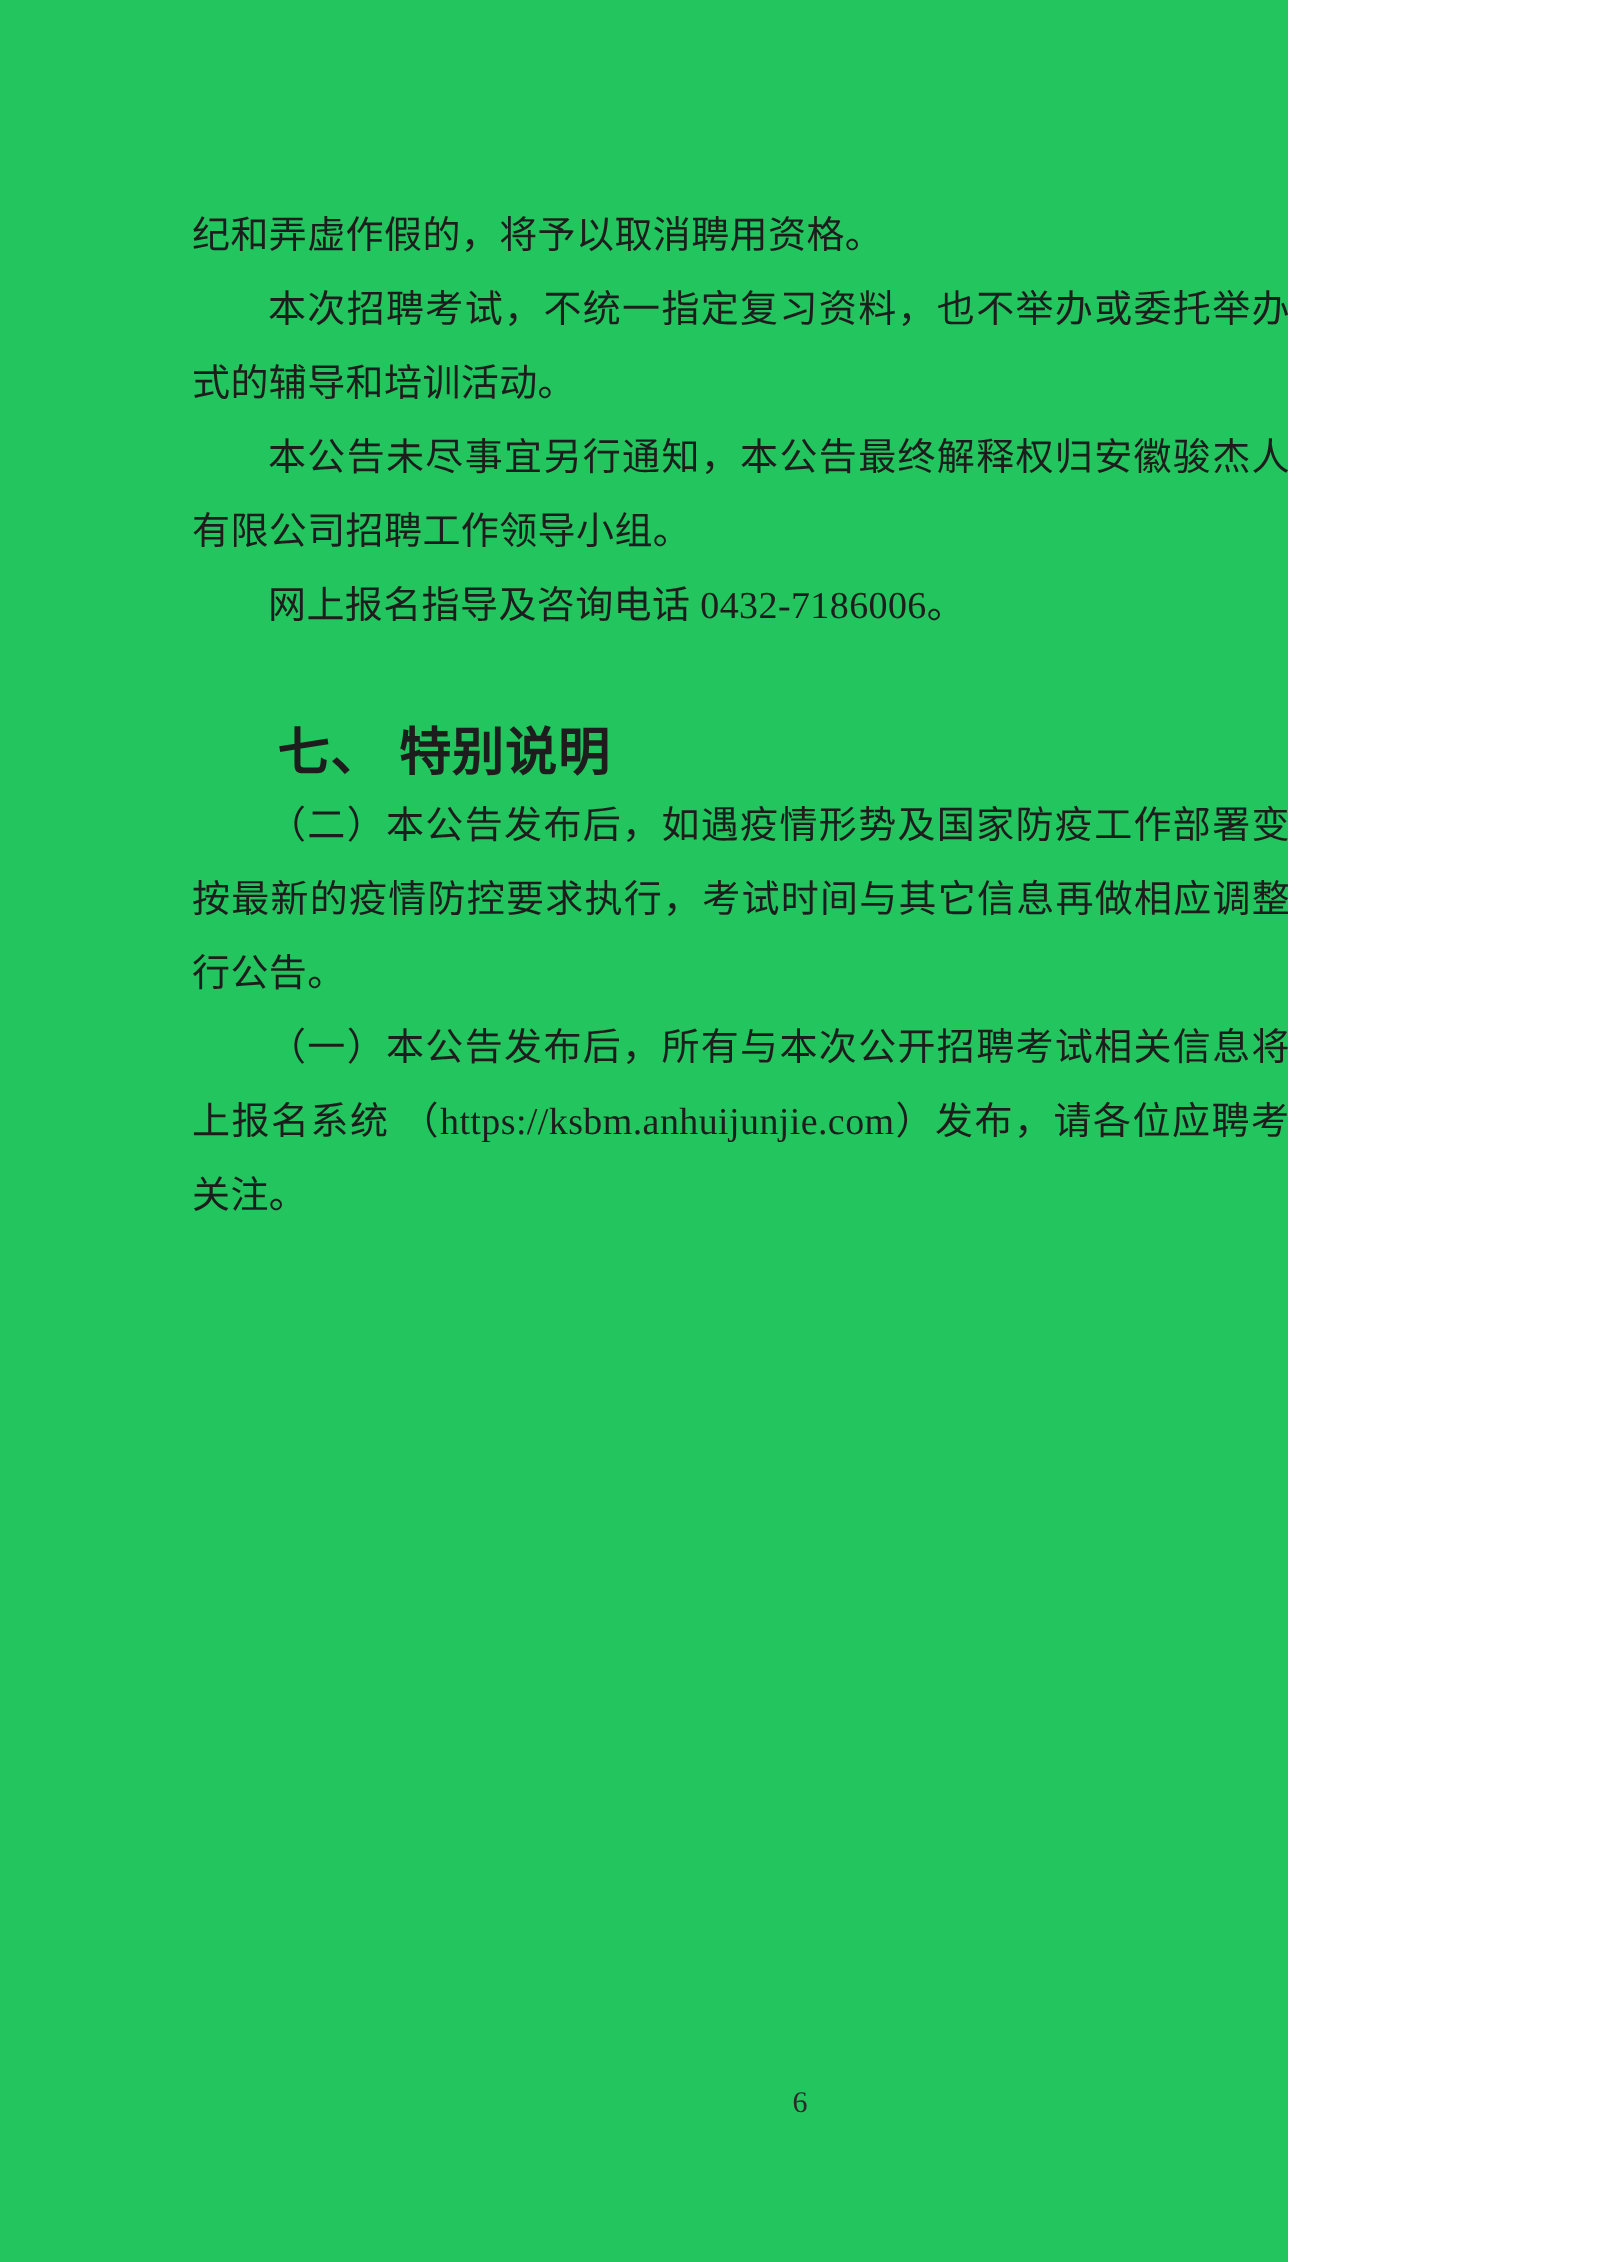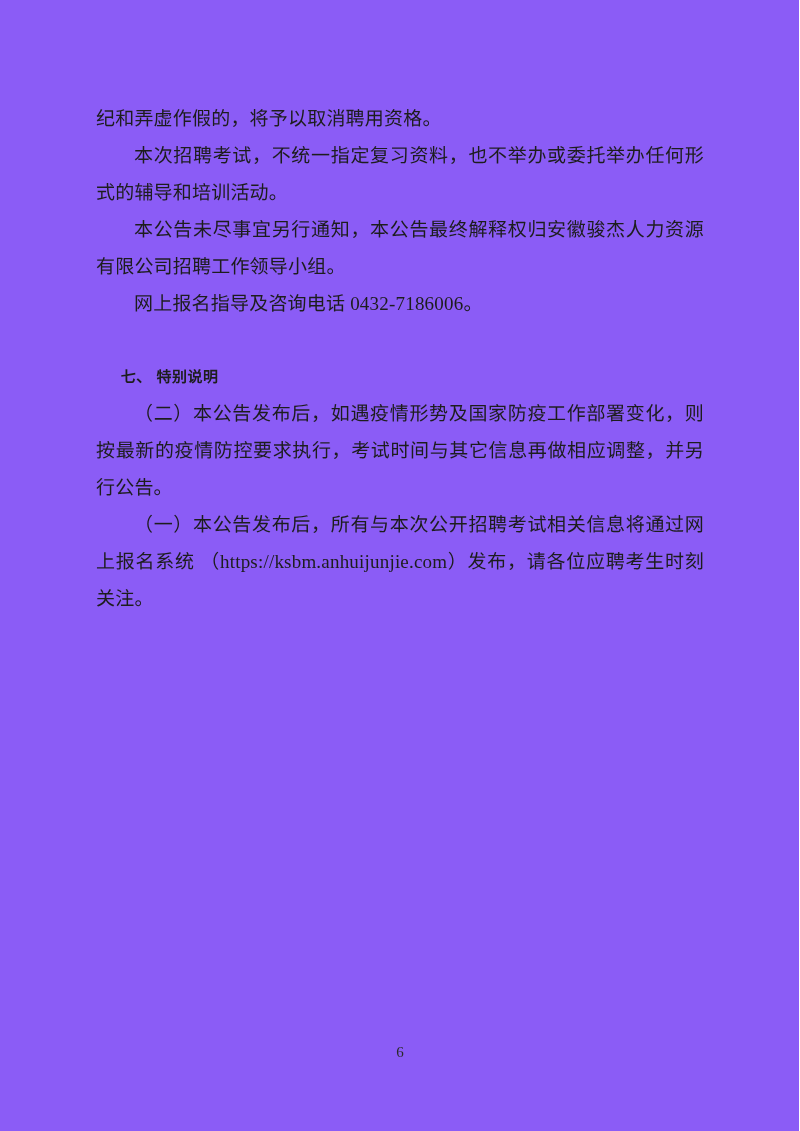--- a/index.html
+++ b/index.html
@@ -2,23 +2,23 @@
 <html lang="zh-CN"><head>
 <meta charset="utf-8">
 <style>
   html, body {
     margin: 0;
     padding: 0;
     background: #ffffff;
   }
   .page {
     position: relative;
-    width: 799px;
+    width: 644px;
     height: 1131px;
-    background: #8b5cf6;
+    background: #22c55e;
     color: #1d1d1d;
     font-family: "Liberation Serif", "DejaVu Serif", serif;
     overflow: hidden;
   }
   .content {
     position: absolute;
     top: 100px;
     left: 96px;
     width: 608px;
     font-size: 19px;
@@ -29,21 +29,21 @@
   .para {
     margin: 0;
   }
   .para.indent {
     text-indent: 2em;
   }
   .section-heading {
     margin: 36px 0 0 0;
     font-family: "Liberation Sans", "DejaVu Sans", sans-serif;
     font-weight: 700;
-    font-size: 15px;
+    font-size: 26px;
     line-height: 37px;
     text-indent: 1.65em;
     letter-spacing: 0.5px;
   }
   .signature {
     margin: 113px 0 0 auto;
     width: 280px;
     text-align: center;
   }
   .signature p {

